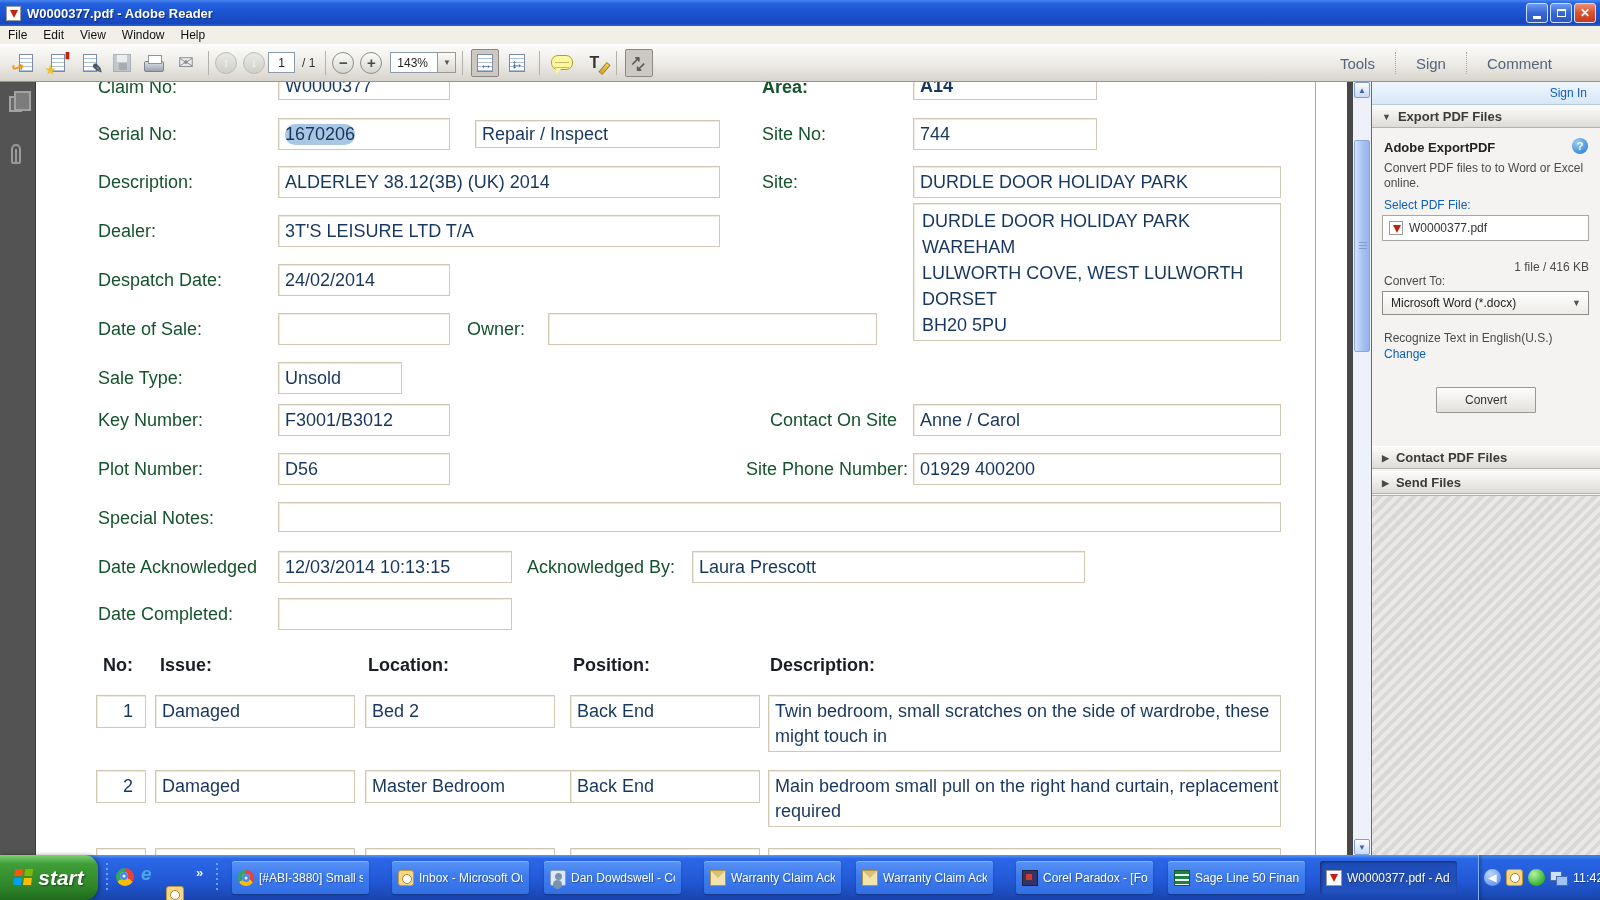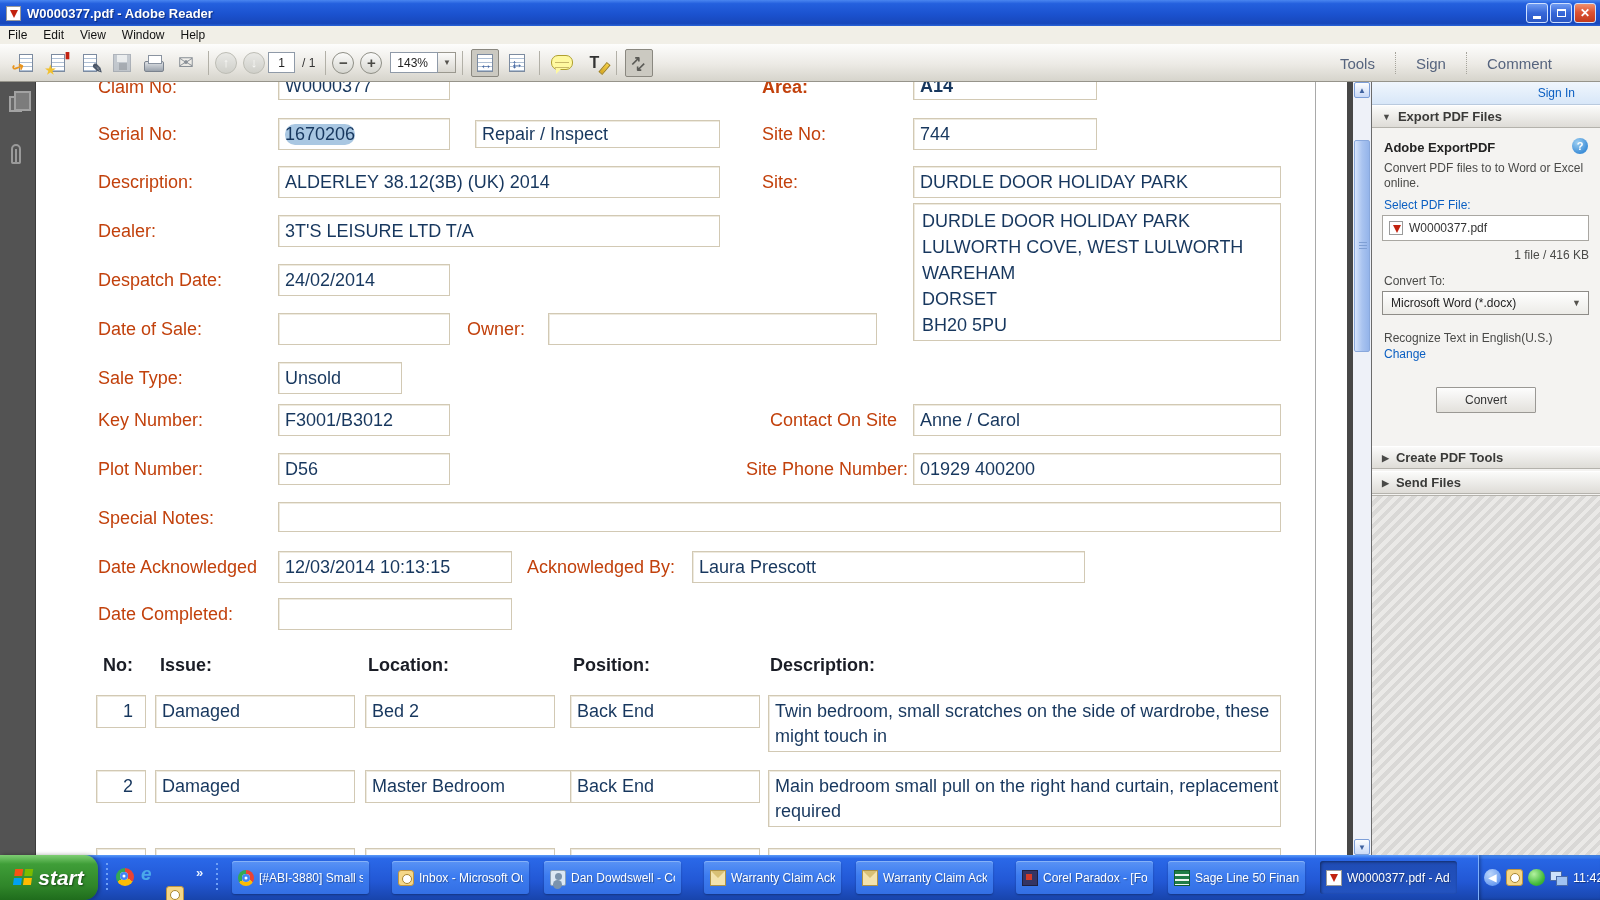--- a/index.html
+++ b/index.html
@@ -65,21 +65,21 @@
   
   #leftrail { position:absolute; left:0; top:82px; width:36px; height:773px; background:#535353; border-right:1px solid #3c3c3c; }
   .pagesico { position:absolute; left:9px; top:14px; width:13px; height:16px; border:2px solid #a2a2a2; background:#6a6a6a; }
   .pagesico::after { content:""; position:absolute; left:3px; top:-7px; width:13px; height:16px; border:2px solid #a2a2a2; background:#7c7c7c; }
   .clipico { position:absolute; left:11px; top:62px; width:10px; height:20px; border:2px solid #9a9a9a; border-radius:6px 6px 2px 2px; }
   .clipico::after { content:""; position:absolute; left:2px; top:3px; width:2px; height:14px; background:#9a9a9a; }
 
   #doc { position:absolute; left:36px; top:82px; width:1311px; height:773px; background:#fff; overflow:hidden;
     font-family:"Liberation Sans", sans-serif; }
   .pgedge { position:absolute; left:1279px; top:0; width:1px; height:773px; background:#a9a9a9; }
-  .lbl { position:absolute; font-size:18px; color:#c2410c; white-space:nowrap; }
+  .lbl { position:absolute; font-size:18px; color:#14532d; white-space:nowrap; }
   .fld { position:absolute; background:#fff; border:1px solid #d2c9b4; font-size:18px; color:#17375e;
     display:flex; align-items:center; padding-left:6px; white-space:nowrap; overflow:hidden;
     box-shadow:inset 1px 1px 0 #eeeadf; }
   .thead { position:absolute; font-size:18px; font-weight:bold; color:#1a1d26; white-space:nowrap; }
   .dcell { align-items:flex-start; padding-top:3px; line-height:25px; white-space:normal; }
   .sel { background:#a9c7e2;border-radius:10px; }
   .numcell { justify-content:flex-end; padding-right:12px; padding-left:0; }
 
   #docgap { position:absolute; left:1347px; top:82px; width:6px; height:773px; background:#474747; }
 
@@ -90,36 +90,36 @@
     display:flex; align-items:center; justify-content:center; }
   .sthumb { position:absolute; left:1px; top:58px; width:16px; height:212px; border-radius:2px; border:1px solid #89a8dc;
     background:linear-gradient(90deg,#d7e4fc,#aac4f0 50%,#94b4ea); }
   .sthumb::after { content:""; position:absolute; left:4px; top:101px; width:8px; height:1px; background:#7f9fd4;
     box-shadow:0 3px 0 #7f9fd4, 0 6px 0 #7f9fd4; }
 
   
   #panel { position:absolute; left:1371px; top:82px; width:229px; height:773px; background:#f4f3f1; border-left:1px solid #6b6b6b; font-size:12px; }
   #signinbar { position:absolute; left:0; top:0; width:229px; height:23px;
     background:linear-gradient(180deg,#f0f6fd,#d8e7f8); border-bottom:1px solid #b9cade;
-    display:flex; align-items:center; justify-content:flex-end; padding-right:26px; color:#1b5fae; }
+    display:flex; align-items:center; justify-content:flex-end; padding-right:14px; color:#1b5fae; }
   .phdr { position:absolute; left:0; width:229px; height:23px;
     background:linear-gradient(180deg,#fbfbfa,#dedcd7); border-top:1px solid #fff; border-bottom:1px solid #b4b2ac;
     display:flex; align-items:center; padding-left:10px; font-weight:bold; color:#3a3a38; font-size:13px; }
   .phdr .tri { font-size:9px; margin-right:7px; color:#4a4a48; }
   #pbody { position:absolute; left:0; top:46px; width:229px; height:318px; background:#f4f3f1; }
   #pbody .ptitle { position:absolute; left:12px; top:12px; font-weight:bold; font-size:13px; color:#222; }
   .helpico { position:absolute; right:13px; top:10px; width:16px; height:16px; border-radius:50%;
     background:radial-gradient(circle at 35% 30%,#9fd0f2,#3f8fd8 70%); color:#fff; font-weight:bold; font-size:11px;
     display:flex; align-items:center; justify-content:center; }
   #pbody .pdesc { position:absolute; left:12px; top:33px; width:202px; color:#4a4a48; line-height:15px; }
   .bluelink { color:#0b5fc2; }
   #pbody .psel { position:absolute; left:12px; top:70px; }
   .filebox { position:absolute; left:10px; top:87px; width:207px; height:26px; background:#fff; border:1px solid #a9a7a2;
     display:flex; align-items:center; padding-left:6px; gap:6px; color:#333; }
-  #pbody .pmeta { position:absolute; right:12px; top:120px; color:#4a4a48;margin-left:36px; }
+  #pbody .pmeta { position:absolute; right:12px; top:132px; color:#4a4a48;margin-left:36px; }
   #pbody .pconv { position:absolute; left:12px; top:146px; color:#4a4a48; }
   .dropdown { position:absolute; left:10px; top:163px; width:207px; height:24px; background:linear-gradient(180deg,#fff,#ecebe7);
     border:1px solid #8e8c88; display:flex; align-items:center; padding-left:8px; color:#222; }
   .dropdown .dar { position:absolute; right:7px; font-size:9px; color:#55534e; }
   #pbody .precog { position:absolute; left:12px; top:203px; color:#4a4a48; }
   #pbody .pchange { position:absolute; left:12px; top:219px; }
   .convbtn { position:absolute; left:64px; top:259px; width:100px; height:26px;
     background:linear-gradient(180deg,#fdfdfd,#e3e1dc); border:1px solid #9a9894; border-radius:1px;
     display:flex; align-items:center; justify-content:center; color:#333; }
   #phatch { position:absolute; left:0; top:413px; width:229px; height:360px;
@@ -286,22 +286,22 @@
   <div class="lbl" style="left:726px;top:42px;">Site No:</div>
   <div class="fld" style="left:877px;top:36px;width:184px;height:32px;">744</div>
 
   <div class="lbl" style="left:62px;top:90px;">Description:</div>
   <div class="fld" style="left:242px;top:84px;width:442px;height:32px;">ALDERLEY 38.12(3B) (UK) 2014</div>
   <div class="lbl" style="left:726px;top:90px;">Site:</div>
   <div class="fld" style="left:877px;top:84px;width:368px;height:32px;">DURDLE DOOR HOLIDAY PARK</div>
 
   <div class="fld" style="left:877px;top:121px;width:368px;height:138px;display:block;line-height:26px;padding:4px 0 0 8px;">
     <div>DURDLE DOOR HOLIDAY PARK</div>
+    <div>WAREHAM</div>
     <div>LULWORTH COVE, WEST LULWORTH</div>
-    <div>WAREHAM</div>
     <div>DORSET</div>
     <div>BH20 5PU</div>
   </div>
 
   <div class="lbl" style="left:62px;top:139px;">Dealer:</div>
   <div class="fld" style="left:242px;top:133px;width:442px;height:32px;">3T'S LEISURE LTD T/A</div>
 
   <div class="lbl" style="left:62px;top:188px;">Despatch Date:</div>
   <div class="fld" style="left:242px;top:182px;width:172px;height:32px;">24/02/2014</div>
 
@@ -395,21 +395,21 @@
     <div class="dropdown">
       <span>Microsoft Word (*.docx)</span>
       <span class="dar">▼</span>
     </div>
     <div class="precog">Recognize Text in English(U.S.)</div>
     <div class="pchange bluelink">Change</div>
     <div class="convbtn">Convert</div>
   </div>
   <div class="phdr" style="top:364px;">
     <span class="tri">▶</span>
-    <span>Create PDF Tools</span>
+    <span>Contact PDF Files</span>
   </div>
   <div class="phdr" style="top:389px;">
     <span class="tri">▶</span>
     <span>Send Files</span>
   </div>
   <div id="phatch"></div>
 </div>
 
 <div id="taskbar">
   <div id="startbtn">

